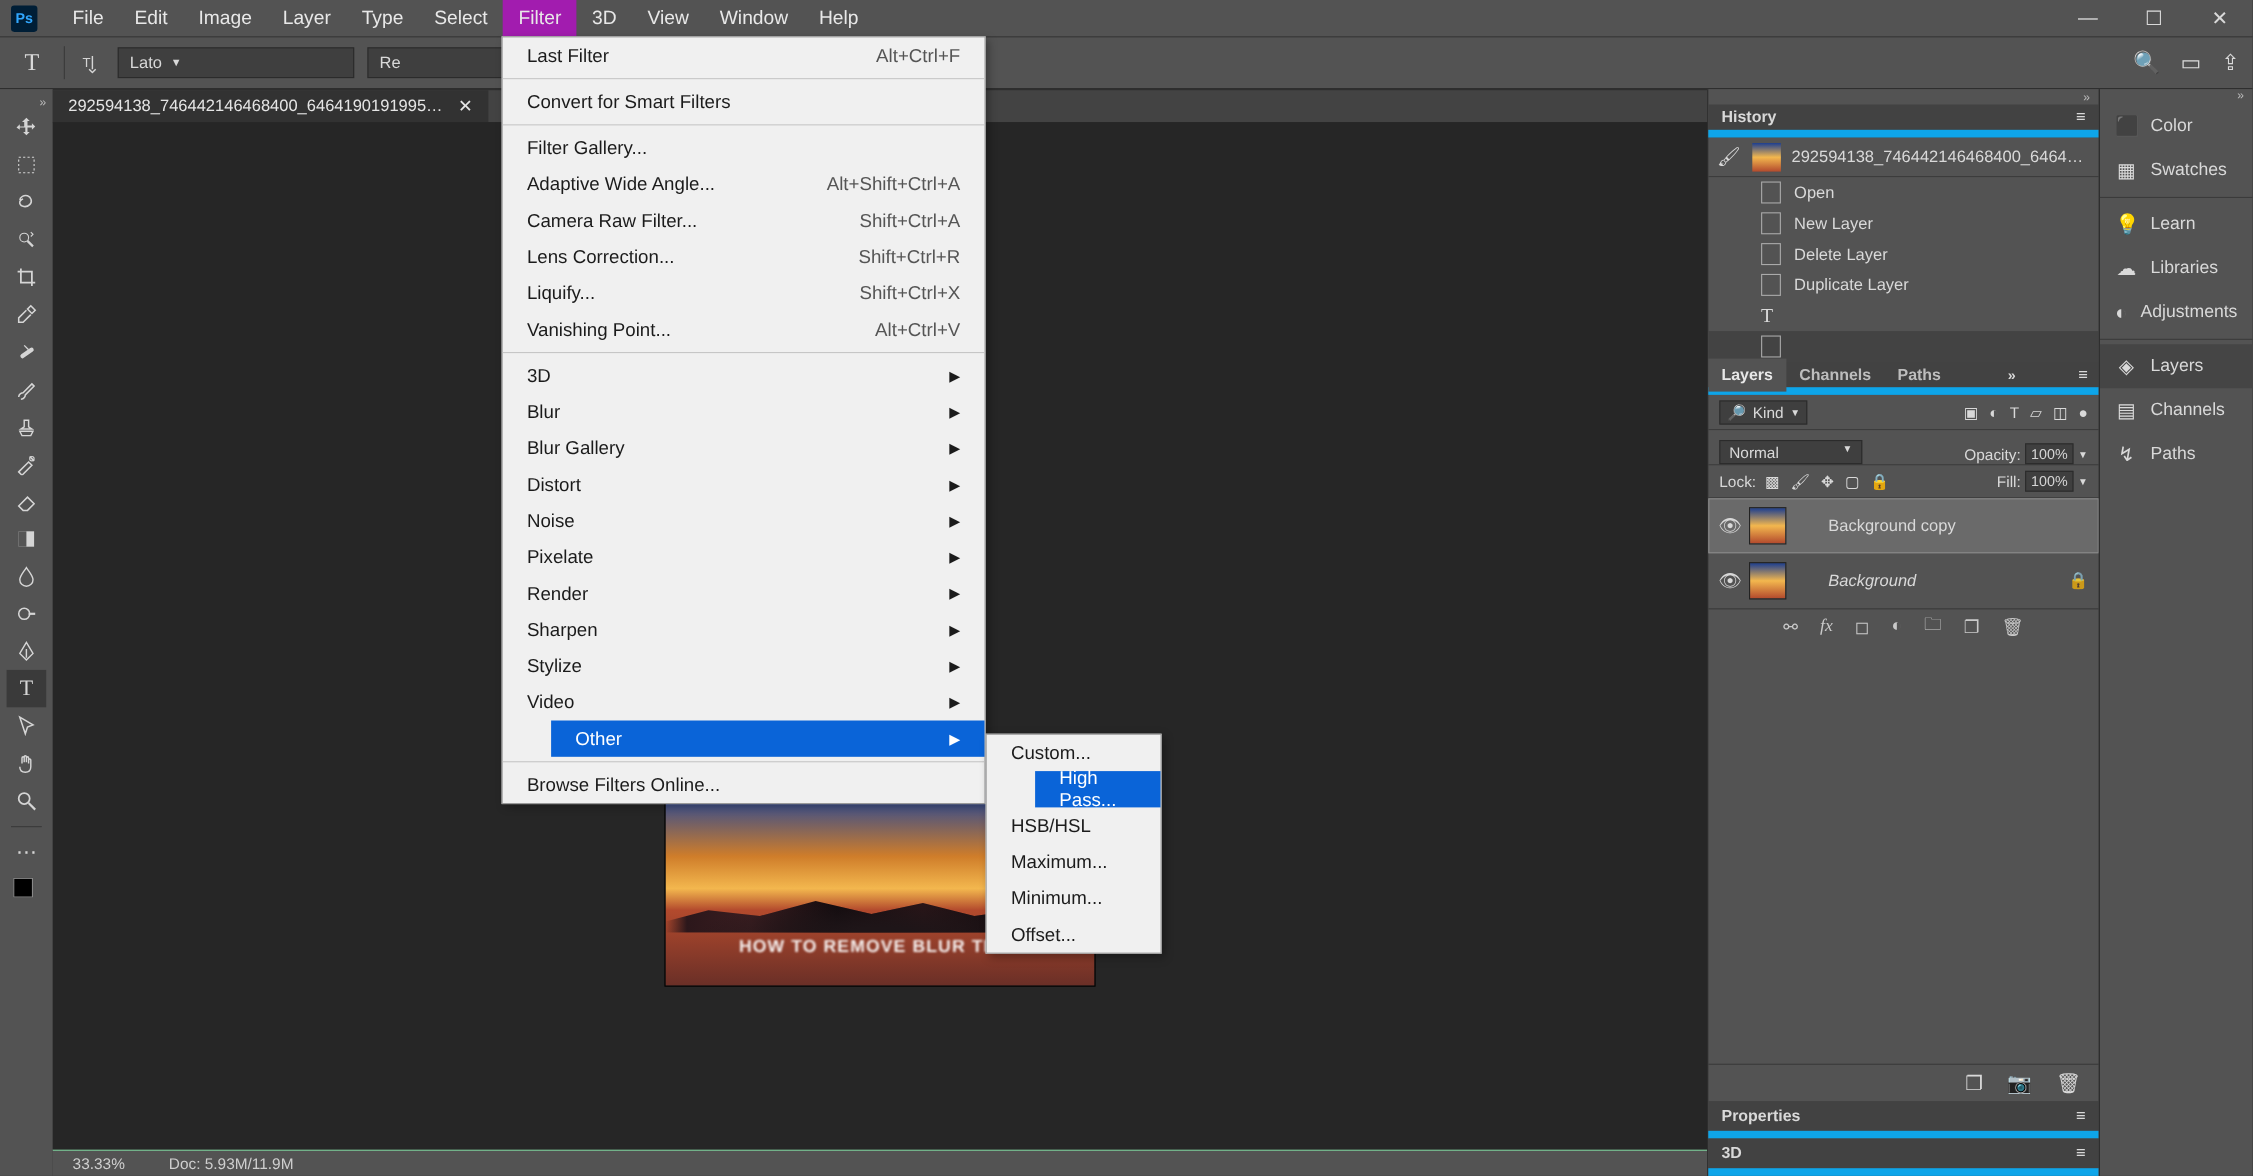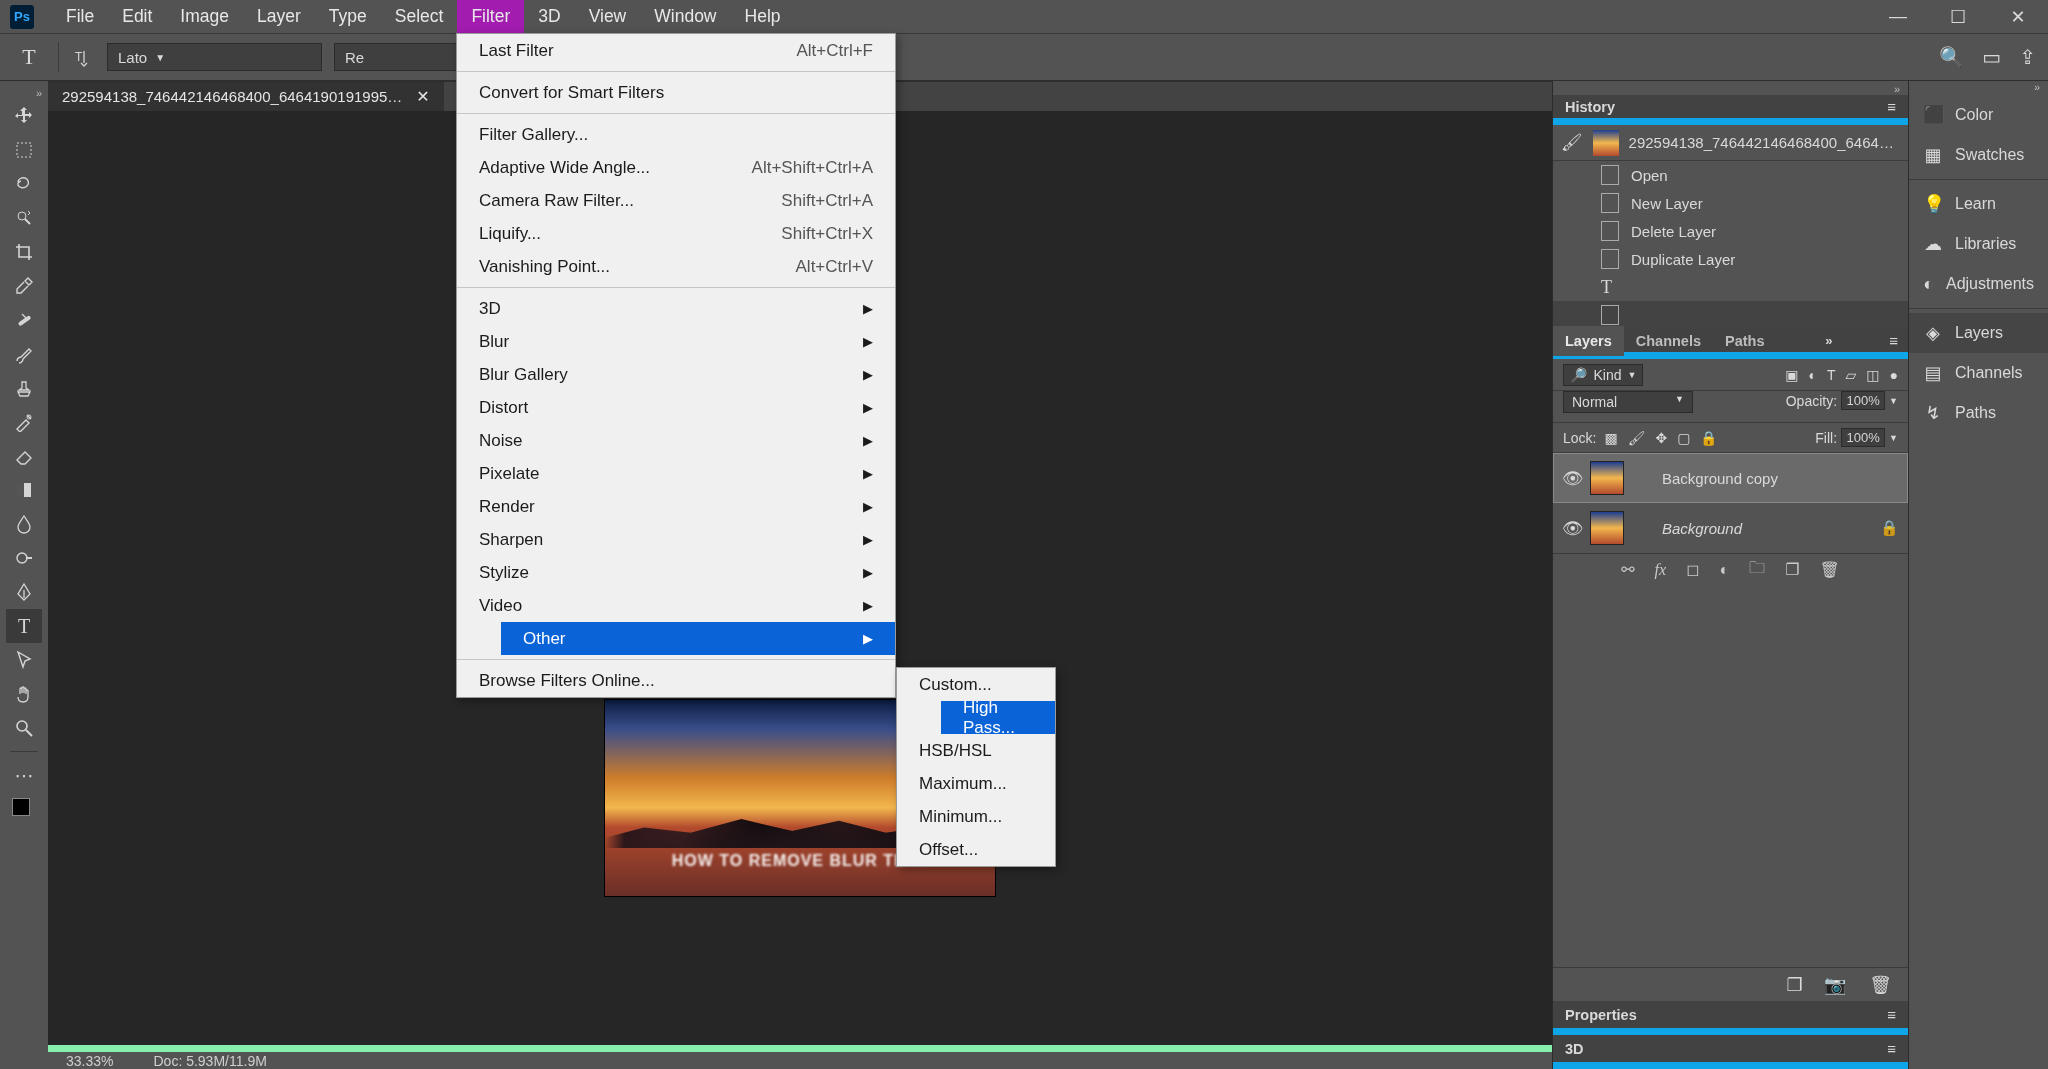--- a/index.html
+++ b/index.html
@@ -44,42 +44,42 @@
   .canvas-area{flex:1;background:#262626;display:flex;align-items:center;justify-content:center;position:relative;}
   .image-preview{width:392px;height:198px;margin-top:440px;position:relative;
       background:linear-gradient(to bottom,#0b1d44 0%,#3a4e8a 15%,#cf7d2a 40%,#f3b74e 55%,#b34a2d 65%,#6a2f27 100%);
       border:1px solid #000;}
   .image-preview::after{content:"";position:absolute;left:0;right:0;bottom:48px;height:34px;
       background:radial-gradient(ellipse at 50% 100%,#1e1518 10%,transparent 60%),
                  linear-gradient(to right,transparent 0%, #2c171b 5%, #3b1d20 20%, #120b0e 40%, #2a1518 60%, #120b0e 80%, transparent 100%);
       clip-path: polygon(0 70%, 10% 40%, 22% 55%, 35% 15%, 48% 50%, 60% 20%, 72% 55%, 84% 35%, 100% 65%, 100% 100%, 0 100%);
   }
   .image-caption{position:absolute;bottom:26px;width:100%;text-align:center;color:#fff;font-size:16px;font-weight:700;letter-spacing:1px;filter:blur(1.2px);opacity:.92;}
-  .statusbar{height:24px;background:#535353;border-top:7px solid #86efac;display:flex;align-items:center;padding:0 18px;font-size:14px;gap:40px;color:#cfcfcf;}
+  .statusbar{height:24px;background:#535353;border-top:1px solid #86efac;display:flex;align-items:center;padding:0 18px;font-size:14px;gap:40px;color:#cfcfcf;}
   
   .rightcol{width:356px;background:#535353;display:flex;flex-direction:column;border-left:1px solid #2b2b2b;}
   .narrowcol{width:140px;background:#535353;display:flex;flex-direction:column;border-left:1px solid #2b2b2b;}
   .panel-header{height:30px;background:#424242;display:flex;align-items:center;padding:0 12px;font-size:14.5px;font-weight:600;border-bottom:7px solid #0ea5e9;}
   .panel-header .tabs{display:flex;gap:0;}
   .panel-header .tab{padding:0 12px;height:30px;line-height:30px;font-size:14.5px;color:#bdbdbd;}
   .panel-header .tab.active{background:#535353;color:#e8e8e8;}
   .panel-header .menu-icon{margin-left:auto;font-size:15px;}
   .history-source{display:flex;align-items:center;height:36px;padding:0 8px;gap:10px;border-bottom:1px solid #3c3c3c;}
   .history-source .brush{font-size:17px;}
   .history-source .thumb{width:26px;height:26px;background:linear-gradient(#1e3f8f,#f3b74e,#b34a2d);}
   .history-source .src-name{font-size:15px;overflow:hidden;text-overflow:ellipsis;white-space:nowrap;flex:1;}
   .history-list{max-height:180px;overflow:hidden;}
   .history-row{display:flex;align-items:center;height:28px;padding-left:48px;gap:12px;font-size:15px;}
   .history-row.active{background:#434343;}
   .history-row .doc-ico{width:18px;height:20px;border:1px solid #aaa; position:relative;}
   .history-row .typ-ico{font-family:Georgia,serif;font-size:18px;}
   .layers-controls{display:flex;align-items:center;height:32px;padding:0 10px;gap:8px;font-size:14px;border-bottom:1px solid #3c3c3c;}
   .layers-controls .kind-dd{background:#3f3f3f;border:1px solid #2b2b2b;padding:2px 6px;display:flex;align-items:center;gap:6px;}
   .layers-controls .filter-icons{display:flex;gap:10px;margin-left:auto;}
-  .layers-row2{display:flex;align-items:flex-start;height:32px;padding:0 10px;gap:10px;font-size:14px;border-bottom:1px solid #3c3c3c;}
+  .layers-row2{display:flex;align-items:flex-end;height:32px;padding:0 10px;gap:10px;font-size:14px;border-bottom:1px solid #3c3c3c;}
   .layers-row2 .blend-dd{background:#3f3f3f;border:1px solid #2b2b2b;padding:2px 8px;width:130px;display:flex;justify-content:space-between;}
   .opf{display:flex;align-items:center;gap:4px;margin-left:auto;}
   .opf input{width:44px;background:#3f3f3f;border:1px solid #2b2b2b;color:#d5d5d5;text-align:center;font-size:13px;padding:1px;}
   .lock-row{display:flex;align-items:center;height:30px;padding:0 10px;gap:8px;font-size:14px;border-bottom:1px solid #3c3c3c;}
   .lock-row .lock-icons{display:flex;gap:10px;}
   .lock-row .fill{display:flex;align-items:center;gap:4px;margin-left:auto;}
   .lock-row .fill input{width:44px;background:#3f3f3f;border:1px solid #2b2b2b;color:#d5d5d5;text-align:center;font-size:13px;padding:1px;}
   .layer-item{display:flex;align-items:center;height:50px;padding:0 8px;gap:10px;border:1px solid transparent;}
   .layer-item.selected{background:#6a6a6a;border:1px solid #8a8a8a;}
   .layer-item .eye{font-size:17px;width:18px;}
@@ -519,20 +519,24 @@
       </div>
       <div class="dd-item">
         <span>Adaptive Wide Angle...</span>
         <span class="shortcut">Alt+Shift+Ctrl+A</span>
       </div>
       <div class="dd-item">
         <span>Camera Raw Filter...</span>
         <span class="shortcut">Shift+Ctrl+A</span>
       </div>
       <div class="dd-item">
+        <span>Lens Correction...</span>
+        <span class="shortcut">Shift+Ctrl+R</span>
+      </div>
+      <div class="dd-item">
         <span>Liquify...</span>
         <span class="shortcut">Shift+Ctrl+X</span>
       </div>
       <div class="dd-item">
         <span>Vanishing Point...</span>
         <span class="shortcut">Alt+Ctrl+V</span>
       </div>
     </div>
   <div class="dd-sep"></div>
   <div id="filter-g3">

